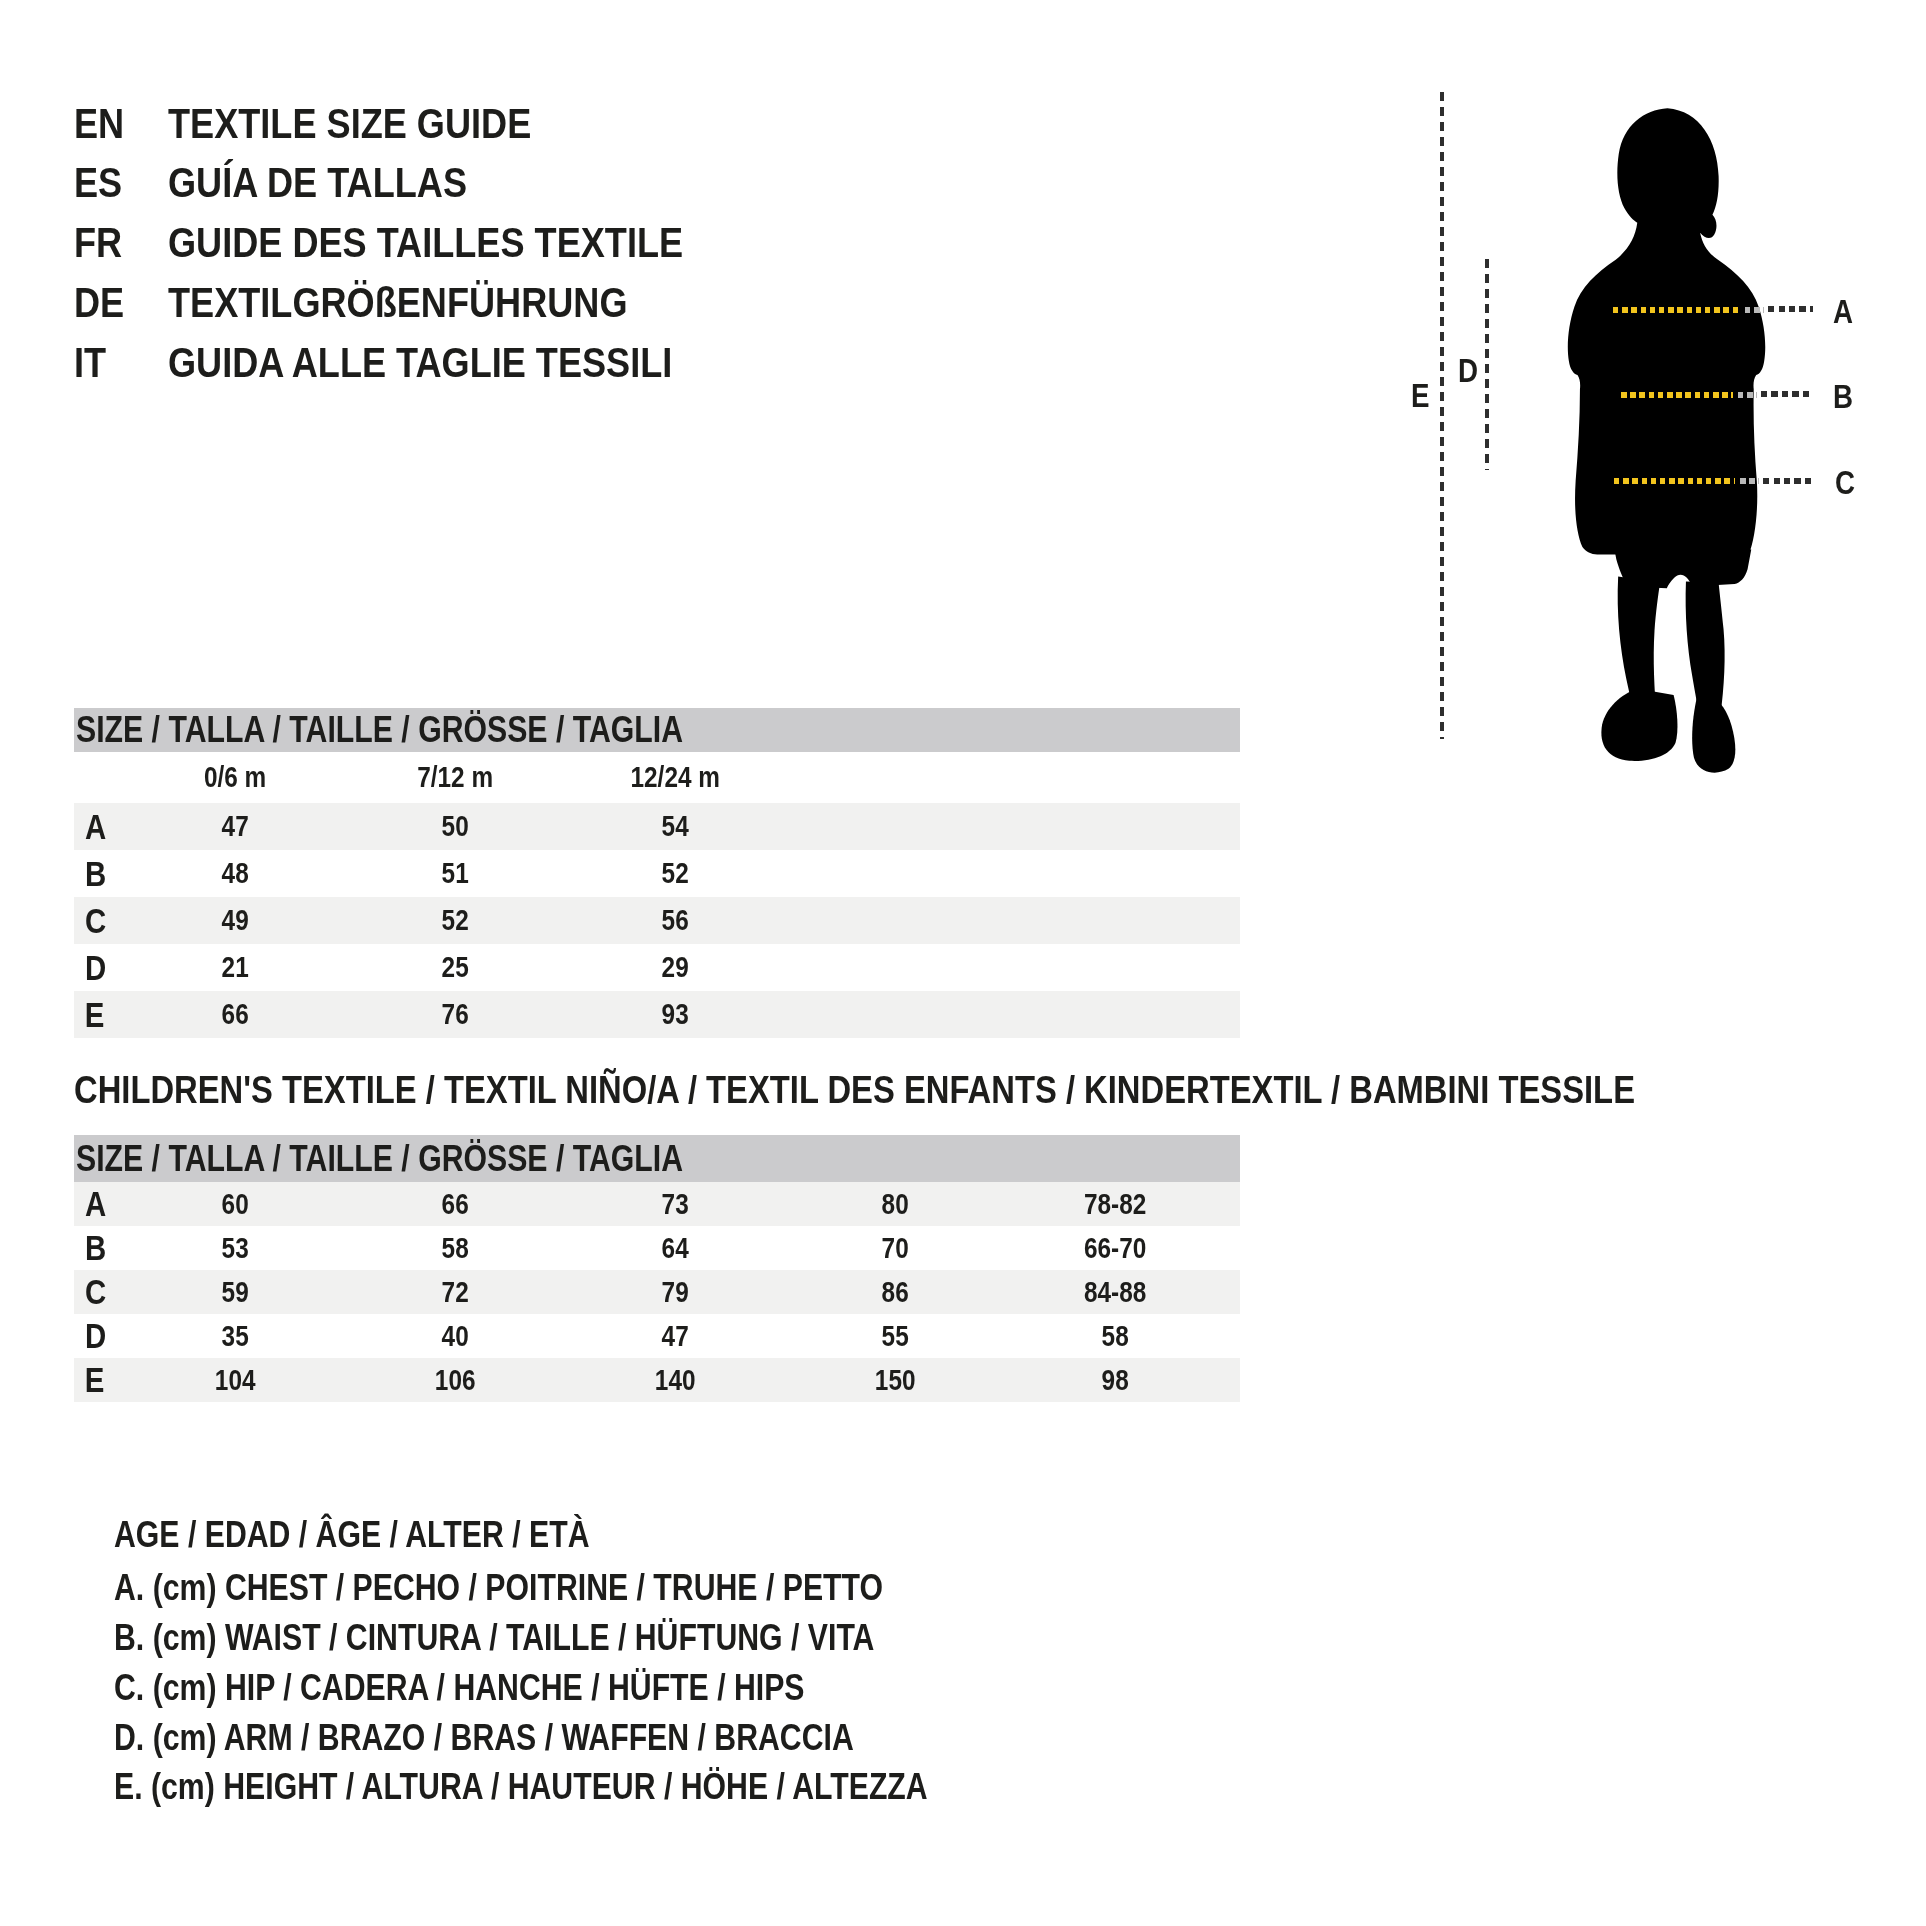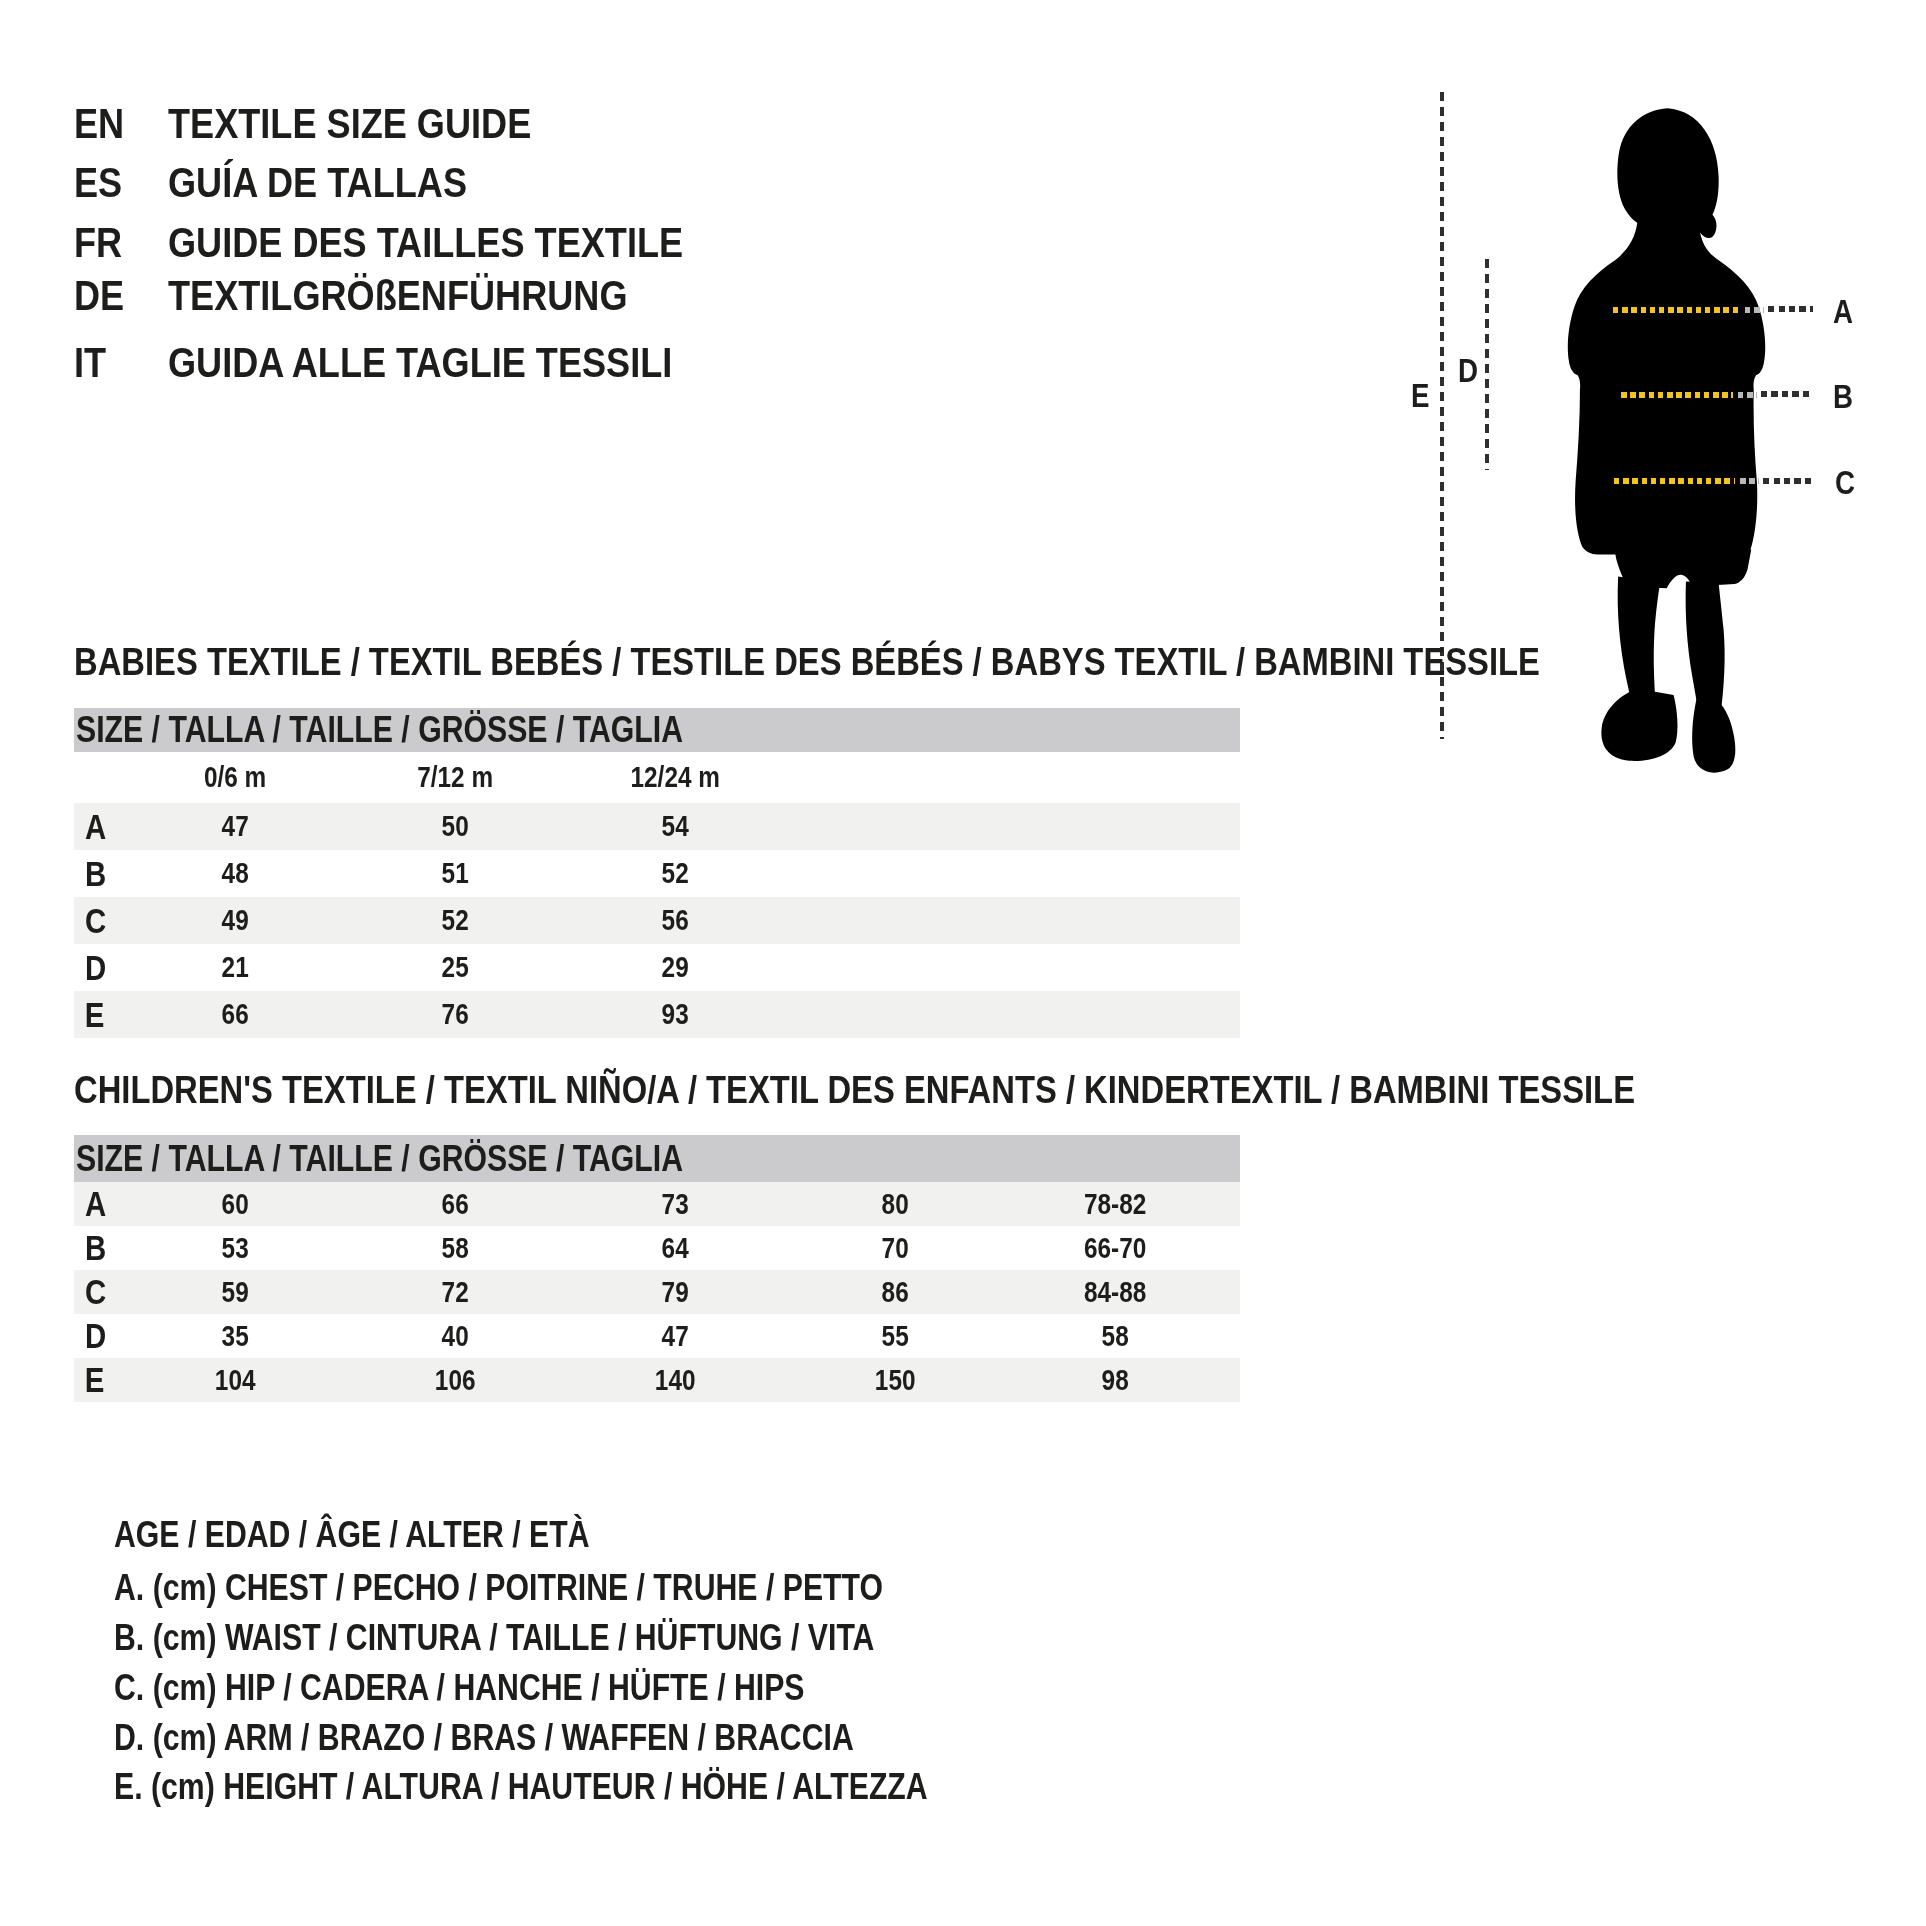--- a/index.html
+++ b/index.html
@@ -56,21 +56,21 @@
   <div>
     <div class="lang-row" style="top:102px">
       <span class="lang-code"><span class="cond">EN</span></span><span class="cond">TEXTILE SIZE GUIDE</span>
     </div>
     <div class="lang-row" style="top:161px">
       <span class="lang-code"><span class="cond">ES</span></span><span class="cond">GUÍA DE TALLAS</span>
     </div>
     <div class="lang-row" style="top:221px">
       <span class="lang-code"><span class="cond">FR</span></span><span class="cond">GUIDE DES TAILLES TEXTILE</span>
     </div>
-    <div class="lang-row" style="top:274px">
+    <div class="lang-row" style="top:281px">
       <span class="lang-code"><span class="cond">DE</span></span><span class="cond">TEXTILGRÖßENFÜHRUNG</span>
     </div>
     <div class="lang-row" style="top:341px">
       <span class="lang-code"><span class="cond">IT</span></span><span class="cond">GUIDA ALLE TAGLIE TESSILI</span>
     </div>
   </div>
 
   <div>
 
     <div class="vdash" style="left:1440px;top:92px;height:647px;"></div>
@@ -155,23 +155,20 @@
     <div class="gdash" style="left:1740px;top:478px;width:18.5px;"></div>
     <div class="ddash" style="left:1763px;top:478px;width:49px;"></div>
 
     <span class="mlabel" style="left:1833px;top:295px;"><span class="cond">A</span></span>
     <span class="mlabel" style="left:1833px;top:380px;"><span class="cond">B</span></span>
     <span class="mlabel" style="left:1835px;top:466px;"><span class="cond">C</span></span>
     <span class="mlabel" style="left:1458px;top:354px;"><span class="cond">D</span></span>
     <span class="mlabel" style="left:1411px;top:379px;"><span class="cond">E</span></span>
   </div>
 
-  <h2 class="sec-head" style="top:641px;margin:0;font-size:39px;">
-    <span class="cond">BABIES TEXTILE / TEXTIL BEBÉS / TESTILE DES BÉBÉS / BABYS TEXTIL / BAMBINI TESSILE</span>
-  </h2>
   <div class="size-bar" style="top:708px;height:44px;">
     <span class="cond">SIZE / TALLA / TAILLE / GRÖSSE / TAGLIA</span>
   </div>
   <div id="babies-table" class="dtable" style="top:752px;">
       <div class="trow babies-grid" style="height: 51px;">
         <div class="rlabel"></div>
         <div class="ccell"><span class="condc">0/6 m</span></div>
         <div class="ccell"><span class="condc">7/12 m</span></div>
         <div class="ccell"><span class="condc">12/24 m</span></div>
       </div>

